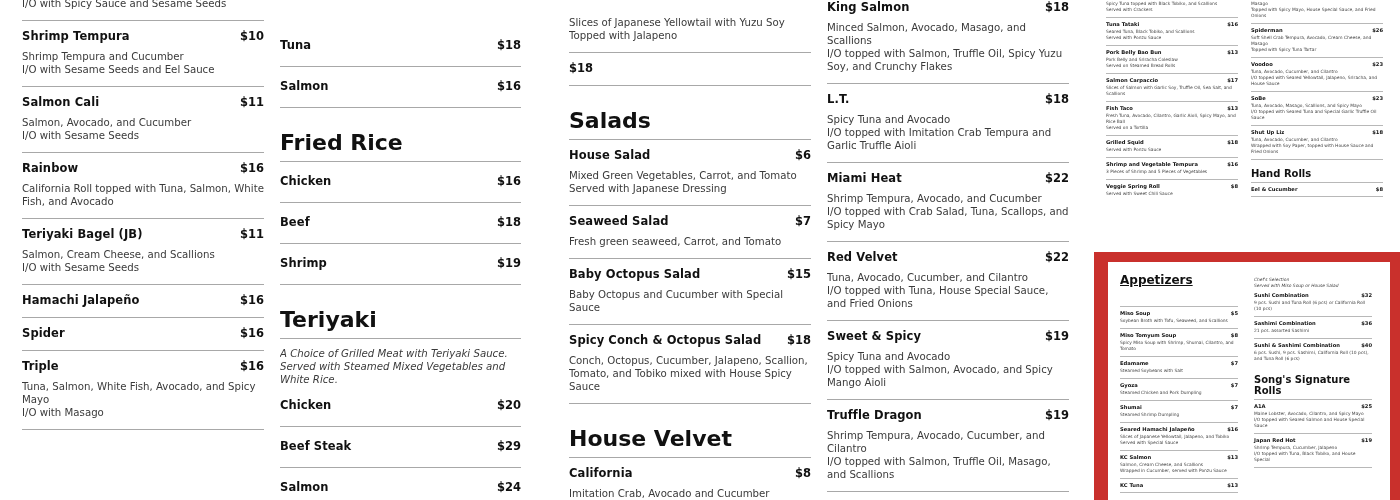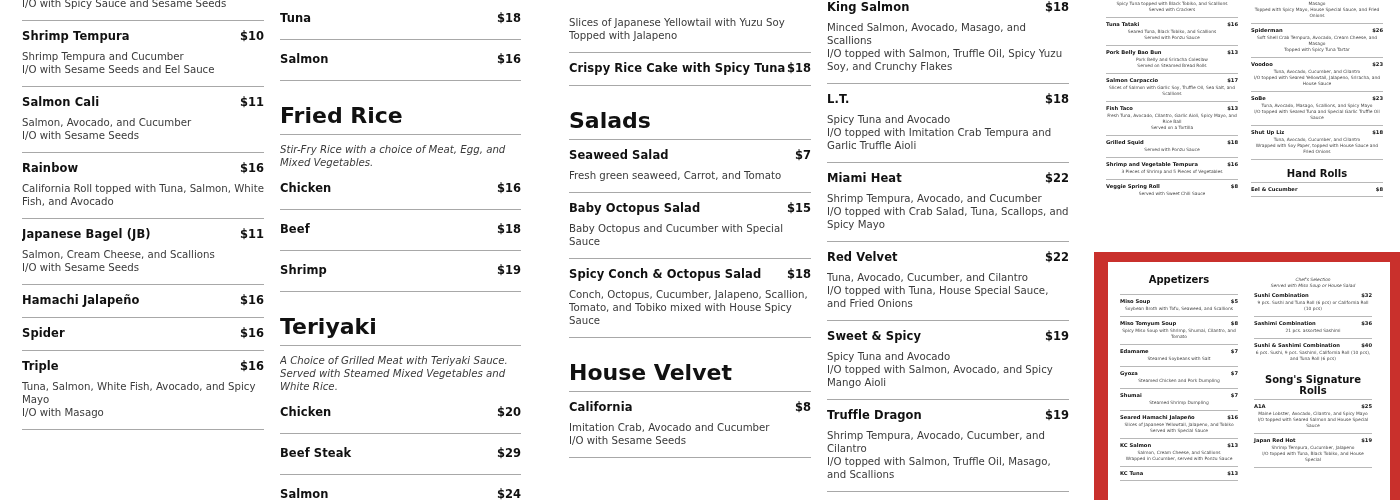--- a/index.html
+++ b/index.html
@@ -16,38 +16,38 @@
     .item-head { display: flex; justify-content: space-between; align-items: baseline; }
     .item-name { font-weight: bold; font-size: 11.5px; color: #111; letter-spacing: 0.1px; }
     .item-price { font-weight: bold; font-size: 11.5px; color: #111; }
     .item-desc { font-size: 10.2px; line-height: 13px; color: #3a3a3a; margin-top: 7px; white-space: pre-line; }
     .item.simple { padding: 12px 0 14px 0; }
 
     .section-title { font-weight: bold; font-size: 22px; color: #111; padding: 22px 0 6px 0; border-bottom: 1.5px solid #a8a8a8; }
     .section-note { font-style: italic; font-size: 10.2px; line-height: 13px; color: #3a3a3a; padding-top: 8px; white-space: pre-line; }
 
     
-    .printed { position: absolute; left: 1094px; top: 0; width: 306px; height: 500px; overflow: hidden; background: #fff; text-align: center; }
+    .printed { position: absolute; left: 1094px; top: 0; width: 306px; height: 500px; overflow: hidden; background: #fff; }
     .p-col { position: absolute; top: 0; width: 132px; }
     .p-col.a { left: 12px; }
     .p-col.b { left: 157px; }
     .p-item { border-bottom: 1px solid #b8b8b8; padding: 3px 0 4px 0; }
     .p-head { display: flex; justify-content: space-between; }
     .p-name { font-weight: bold; font-size: 5.2px; color: #111; }
     .p-price { font-weight: bold; font-size: 5.2px; color: #111; }
     .p-desc { font-size: 4.4px; line-height: 6px; color: #444; margin-top: 2px; white-space: pre-line; }
     .p-title { font-weight: bold; font-size: 10px; color: #111; padding: 8px 0 3px 0; border-bottom: 1px solid #b8b8b8; }
     .p-note { font-style: italic; font-size: 4.4px; line-height: 6px; color: #444; padding-top: 3px; white-space: pre-line; }
 
     .red-frame { position: absolute; left: 0; top: 252px; width: 306px; height: 260px; background: #c9302c; }
     .red-inner { position: absolute; left: 14px; top: 10px; width: 282px; height: 260px; background: #fff; }
     .p2-col { position: absolute; top: 12px; width: 118px; }
     .p2-col.a { left: 12px; }
     .p2-col.b { left: 146px; }
-    .p2-title { font-weight: bold; font-size: 10px; color: #111; padding: 0 0 8px 0; border-bottom: 1px solid #b8b8b8; line-height: 12px; }
+    .p2-title { font-weight: bold; font-size: 12px; color: #111; padding: 0 0 20px 0; border-bottom: 1px solid #b8b8b8; line-height: 12px; text-decoration: underline; }
   </style>
 </head>
 <body>
 
 <div class="col col1" style="top:-16px;">
   <div class="item" style="padding-top:0;">
     <div class="item-desc" style="margin-top:0;">Tuna, Cucumber, and Scallions
 I/O with Spicy Sauce and Sesame Seeds</div>
   </div>
   <div class="item">
@@ -68,21 +68,21 @@
   </div>
   <div class="item">
     <div class="item-head">
         <span class="item-name">Rainbow</span>
         <span class="item-price">$16</span>
       </div>
     <div class="item-desc">California Roll topped with Tuna, Salmon, White Fish, and Avocado</div>
   </div>
   <div class="item">
     <div class="item-head">
-        <span class="item-name">Japanese Bagel (JB)</span>
+        <span class="item-name">Teriyaki Bagel (JB)</span>
         <span class="item-price">$11</span>
       </div>
     <div class="item-desc">Salmon, Cream Cheese, and Scallions
 I/O with Sesame Seeds</div>
   </div>
   <div class="item">
     <div class="item-head">
         <span class="item-name">Hamachi Jalapeño</span>
         <span class="item-price">$16</span>
       </div>
@@ -98,35 +98,34 @@
         <span class="item-name">Triple</span>
         <span class="item-price">$16</span>
       </div>
     <div class="item-desc">Tuna, Salmon, White Fish, Avocado, and Spicy Mayo
 I/O with Masago</div>
   </div>
 
 </div>
 
 <div class="col col2" style="top:3px;">
-  <div class="item simple" style="padding-top:8px;">
+  <div class="item simple" style="padding-top:8px;margin-top:27px;">
     <div class="item-head">
         <span class="item-name">Tuna</span>
         <span class="item-price">$18</span>
       </div>
   </div>
   <div class="item simple">
     <div class="item-head">
         <span class="item-name">Salmon</span>
         <span class="item-price">$16</span>
       </div>
   </div>
 
   <div class="section-title">Fried Rice</div>
-  <div class="section-note">Stir-Fry Rice with a choice of Meat, Egg, and Mixed Vegetables.</div>
   <div class="item simple">
     <div class="item-head">
         <span class="item-name">Chicken</span>
         <span class="item-price">$16</span>
       </div>
   </div>
   <div class="item simple">
     <div class="item-head">
         <span class="item-name">Beef</span>
         <span class="item-price">$18</span>
@@ -163,26 +162,33 @@
 
 </div>
 
 <div class="col col3" style="top:0;">
   <div class="item" style="padding-top:4px;">
     <div class="item-desc" style="margin-top:12px;">Slices of Japanese Yellowtail with Yuzu Soy
 Topped with Jalapeno</div>
   </div>
   <div class="item">
     <div class="item-head">
-        <span class="item-name">Crispy Rice Cake with Spicy Tuna</span>
         <span class="item-price">$18</span>
       </div>
   </div>
 
   <div class="section-title">Salads</div>
+  <div class="item">
+    <div class="item-head">
+        <span class="item-name">House Salad</span>
+        <span class="item-price">$6</span>
+      </div>
+    <div class="item-desc">Mixed Green Vegetables, Carrot, and Tomato
+Served with Japanese Dressing</div>
+  </div>
   <div class="item">
     <div class="item-head">
         <span class="item-name">Seaweed Salad</span>
         <span class="item-price">$7</span>
       </div>
     <div class="item-desc">Fresh green seaweed, Carrot, and Tomato</div>
   </div>
   <div class="item">
     <div class="item-head">
         <span class="item-name">Baby Octopus Salad</span>

